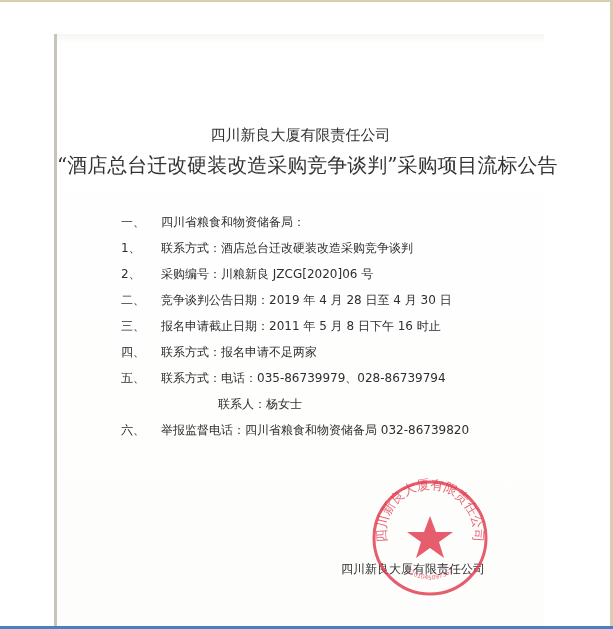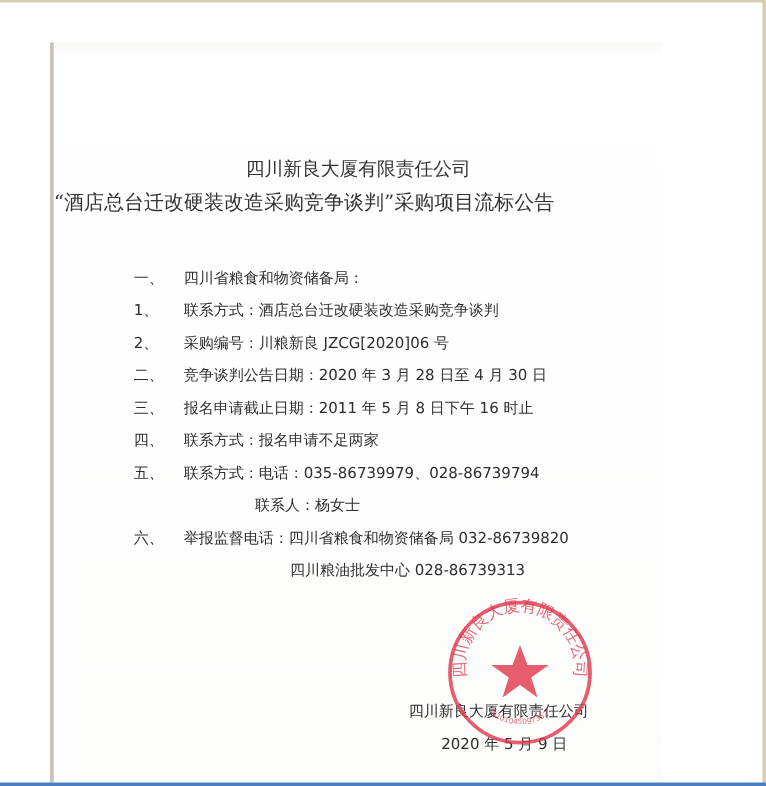--- a/index.html
+++ b/index.html
@@ -12,28 +12,28 @@
     position: absolute; left: 0; top: 0; width: 613px; height: 629px;
     box-sizing: border-box;
     border-top: 2px solid #d9cdb0;
     border-right: 3px solid #d9cdb0;
   }
   .bottom-line {
     position: absolute; left: 0; top: 626px; width: 613px; height: 3px;
     background: #4a7fc1;
   }
   .page {
-    position: absolute; left: 40px; top: 34px; width: 487px; height: 592px;
+    position: absolute; left: 54px; top: 34px; width: 487px; height: 592px;
     background: linear-gradient(#f6f6f4, #ffffff 10px, #fdfdfc);
     border-left: 3px solid #c8c4bc;
     text-decoration: underline;
   }
   .text { position: absolute; color: #2a2a2a; white-space: nowrap; }
   .title1 { left: 0; width: 487px; text-align: center; top: 92px; font-family: "DejaVu Serif", "Liberation Serif", serif; font-size: 15px; color: #333; }
-  .title2 { left: 0; width: 487px; text-align: left; top: 118px; font-family: "DejaVu Serif", "Liberation Serif", serif; font-size: 16px; color: #333; }
+  .title2 { left: 0; width: 487px; text-align: left; top: 118px; font-family: "DejaVu Serif", "Liberation Serif", serif; font-size: 20px; color: #333; }
   .line { font-size: 12px; color: #2e2e2e; }
   .num { position: absolute; left: 64px; }
   .body { position: absolute; left: 104px; }
   .sig { font-size: 12px; color: #2e2e2e; }
   .stamp {
     position: absolute; left: 365px; top: 476px; width: 124px; height: 124px;
     pointer-events: none;
   }
 </style>
 </head>
@@ -52,43 +52,41 @@
   <div class="text line" style="top:206px;left:0;">
     <span class="num">1、</span>
     <span class="body">联系方式：酒店总台迁改硬装改造采购竞争谈判</span>
   </div>
   <div class="text line" style="top:232px;left:0;">
     <span class="num">2、</span>
     <span class="body">采购编号：川粮新良 JZCG[2020]06 号</span>
   </div>
   <div class="text line" style="top:258px;left:0;">
     <span class="num">二、</span>
-    <span class="body">竞争谈判公告日期：2020 年 3 月 28 日至 4 月 30 日</span>
+    <span class="body">竞争谈判公告日期：2019 年 4 月 28 日至 4 月 30 日</span>
   </div>
   <div class="text line" style="top:284px;left:0;">
     <span class="num">三、</span>
     <span class="body">报名申请截止日期：2011 年 5 月 8 日下午 16 时止</span>
   </div>
   <div class="text line" style="top:310px;left:0;">
     <span class="num">四、</span>
     <span class="body">联系方式：报名申请不足两家</span>
   </div>
   <div class="text line" style="top:336px;left:0;">
     <span class="num">五、</span>
     <span class="body">联系方式：电话：035-86739979、028-86739794</span>
   </div>
   <div class="text line" style="top:362px;left:161px;">联系人：杨女士</div>
   <div class="text line" style="top:388px;left:0;">
     <span class="num">六、</span>
     <span class="body">举报监督电话：四川省粮食和物资储备局 032-86739820</span>
   </div>
-  <div class="text line" style="top:414px;left:189px;">四川粮油批发中心 028-86739313</div>
 
   <div class="text sig" style="top:527px;left:284px;">四川新良大厦有限责任公司</div>
-  <div class="text sig" style="top:553px;left:310px;">2020 年 5 月 9 日</div>
 
   <svg class="stamp" viewBox="0 0 124 124" style="left:311px;top:442px;">
     <defs>
       <path id="arcTop" d="M 20 70 A 44 44 0 1 1 104 70"></path>
       <path id="arcBot" d="M 30 86 A 38 38 0 0 0 94 86"></path>
     </defs>
     <circle cx="62" cy="62" r="56" fill="none" stroke="#e0344a" stroke-width="3" opacity="0.8"></circle>
     <text font-size="13" fill="#e0344a" opacity="0.75" font-family="DejaVu Serif, serif">
       <textPath href="#arcTop" startOffset="50%" text-anchor="middle">四川新良大厦有限责任公司</textPath>
     </text>

